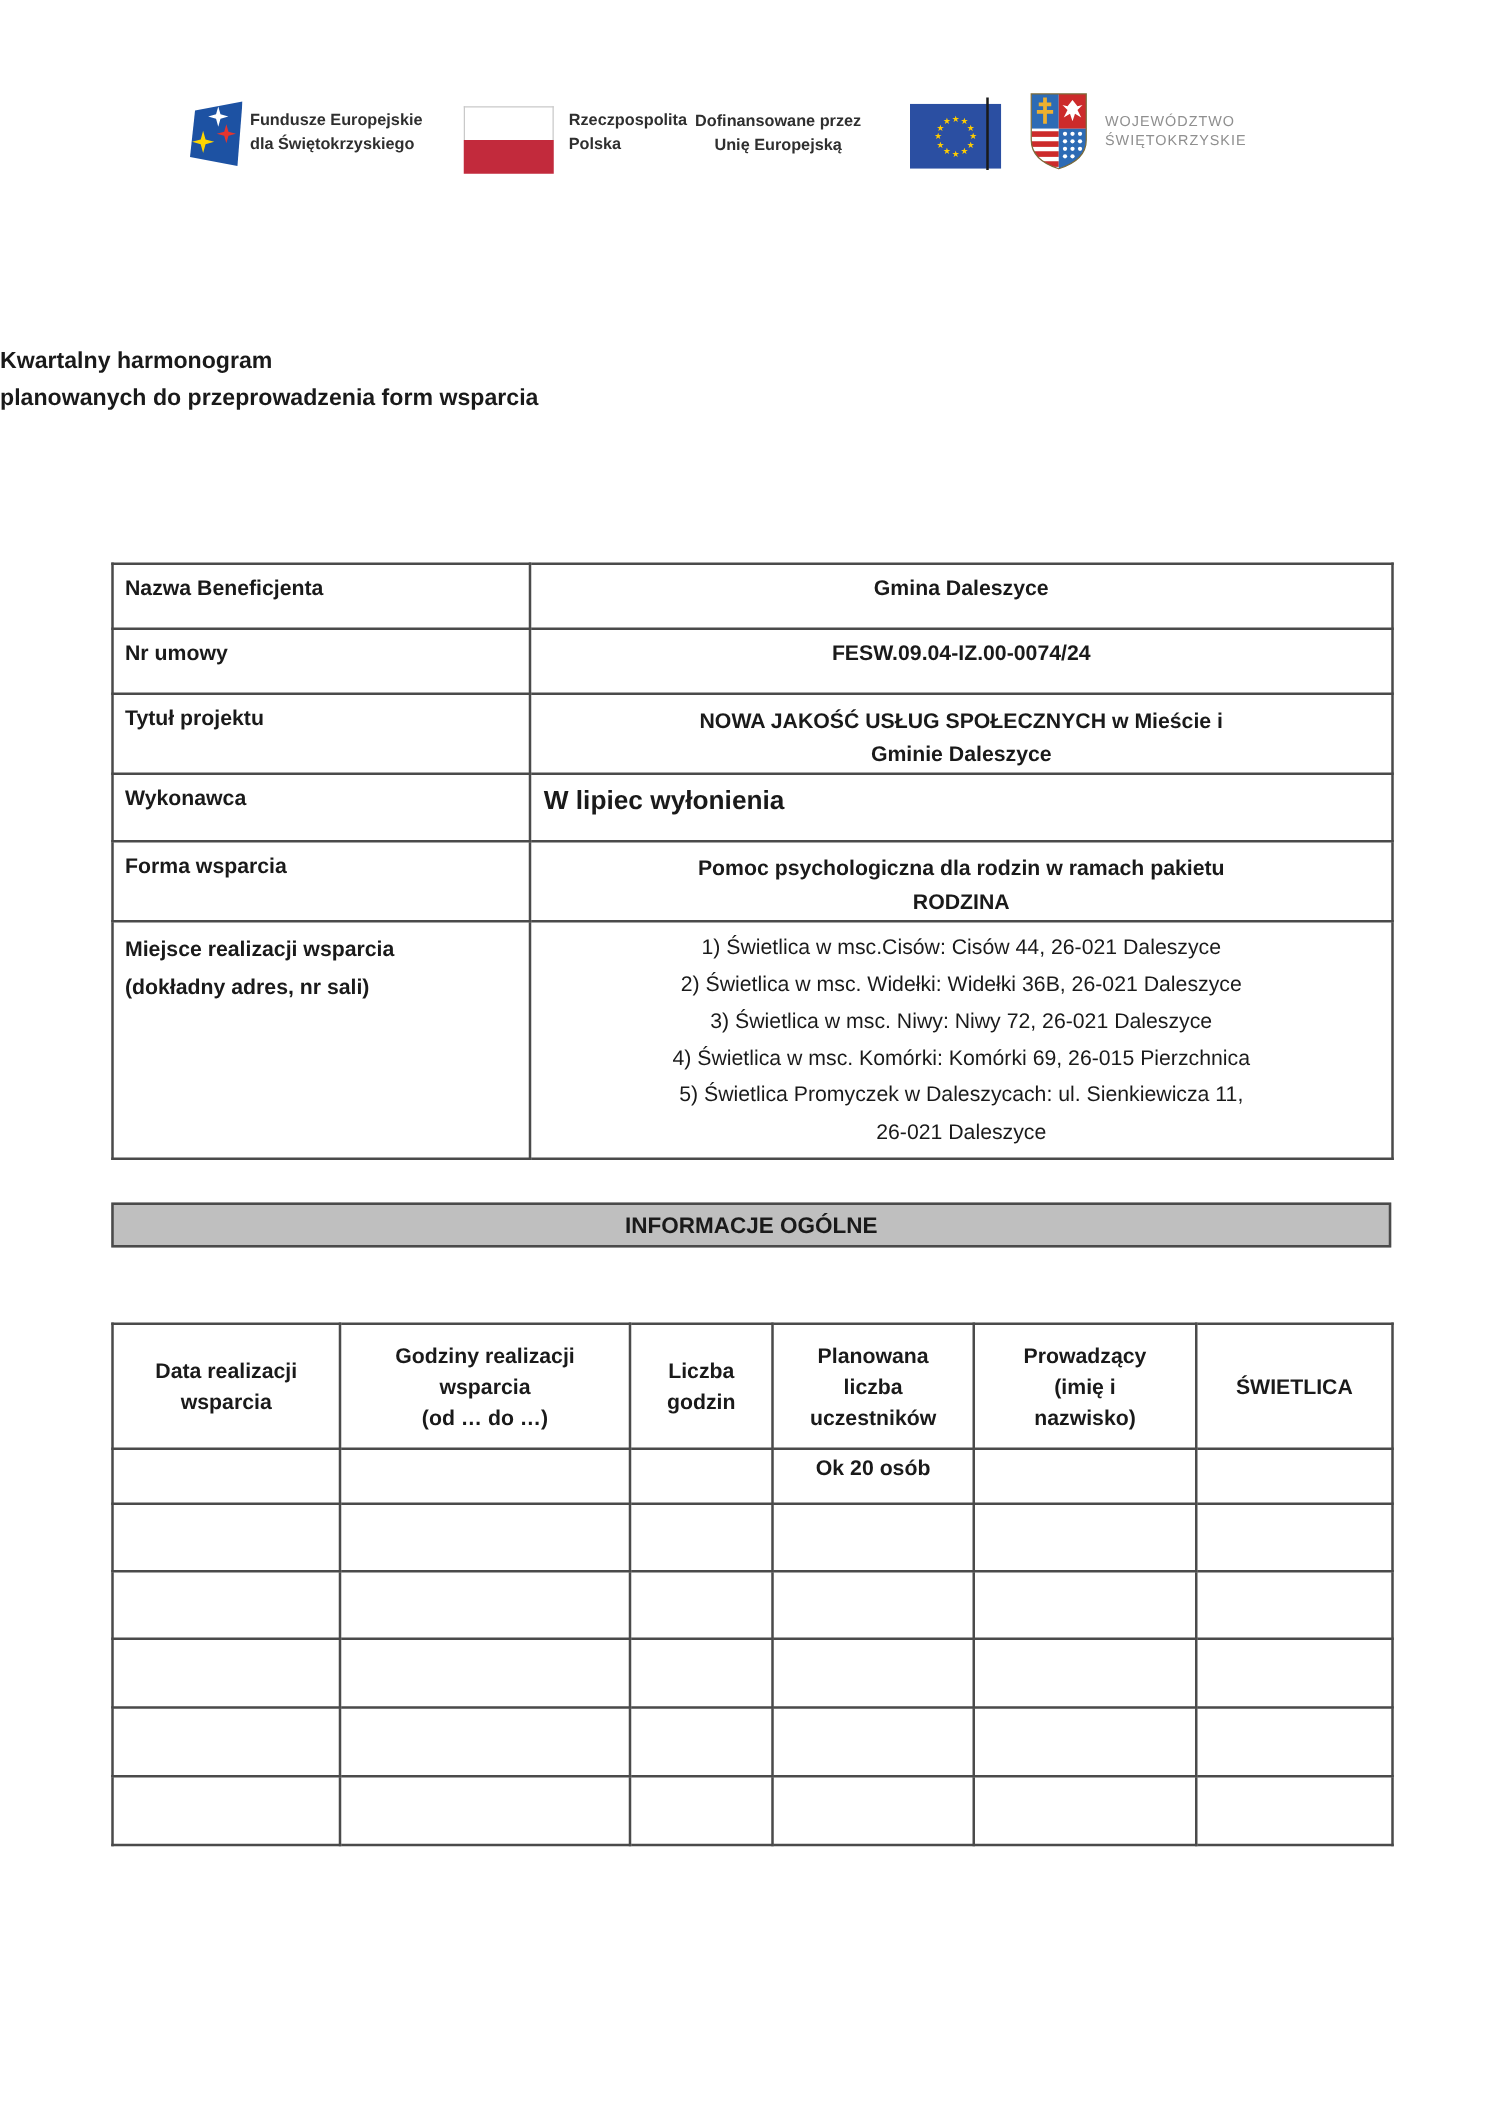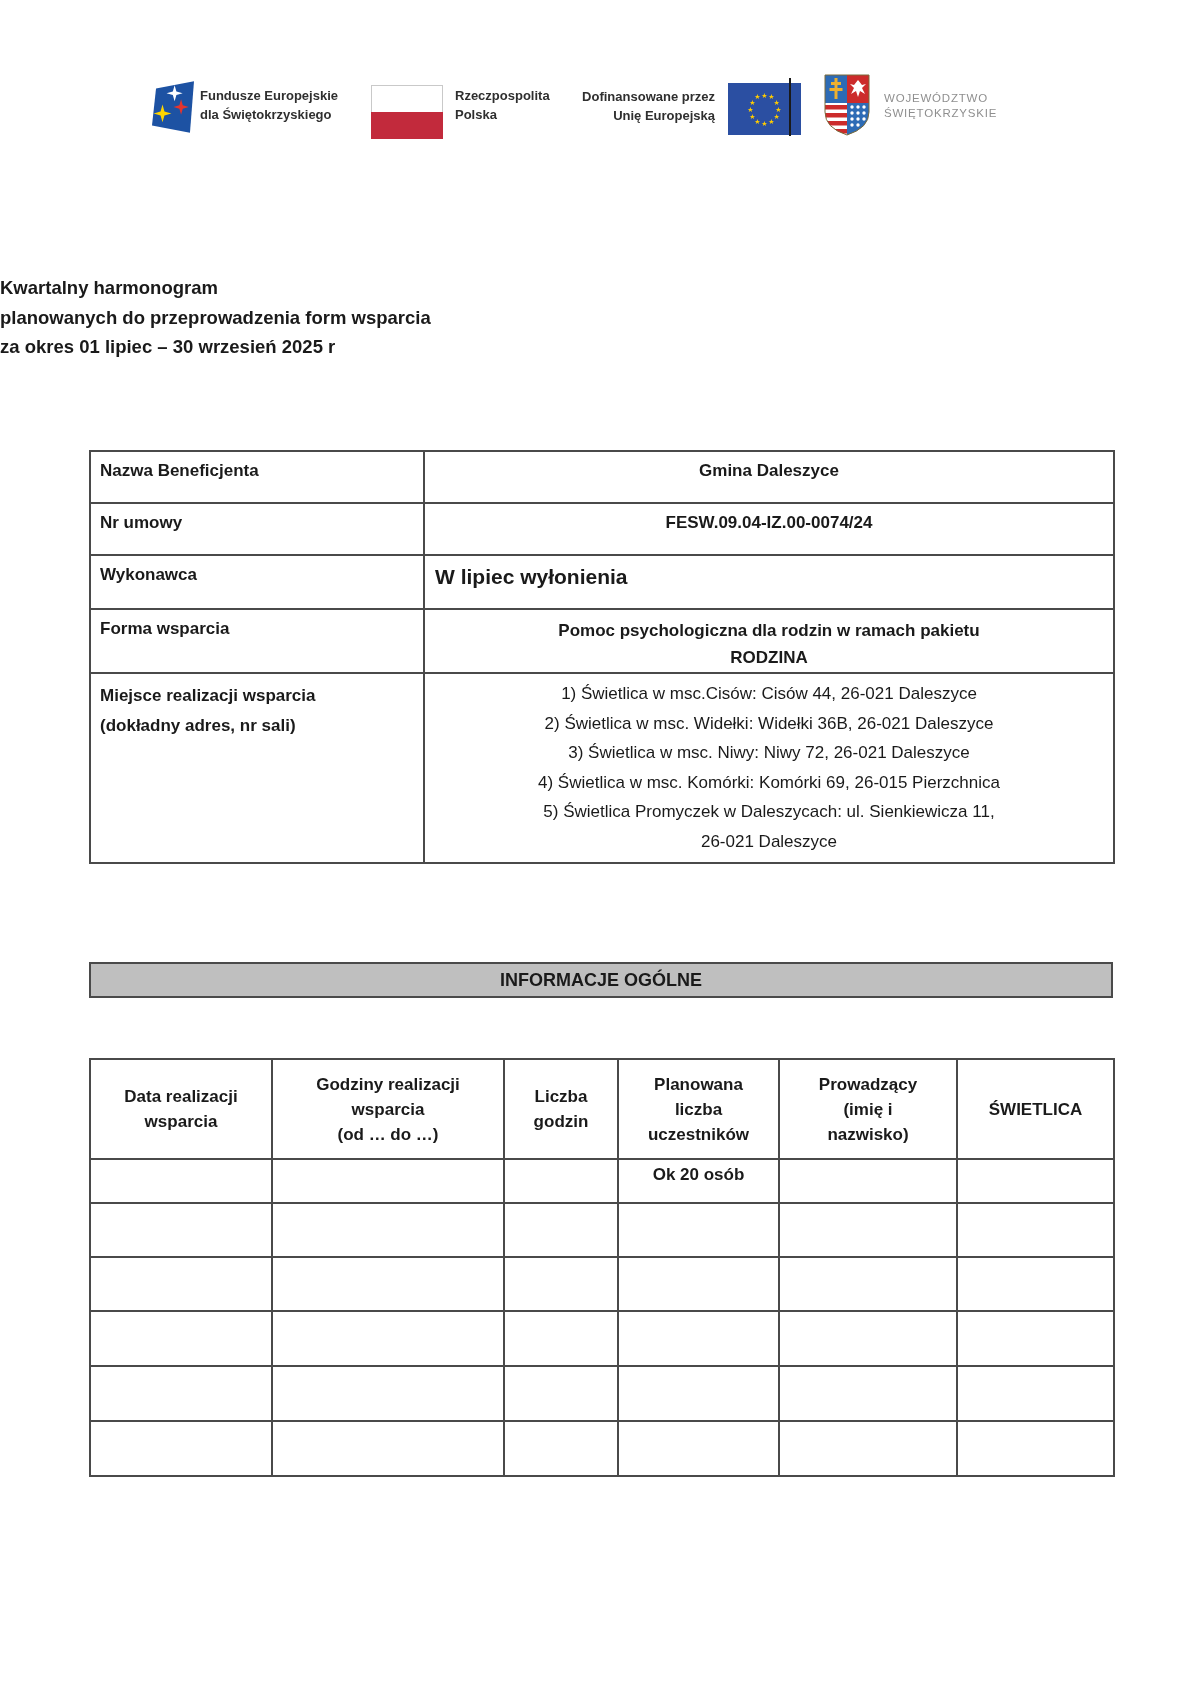--- a/index.html
+++ b/index.html
@@ -3,21 +3,21 @@
 <meta charset="utf-8">
 <style>
   html,body{margin:0;padding:0;background:#ffffff;}
   .page{
     position:relative;width:1200px;height:1697px;background:#ffffff;overflow:hidden;
     font-family:"Liberation Sans","DejaVu Sans",sans-serif;color:#1a1a1a;
   }
   .abs{position:absolute;}
   
   .logo-text{font-size:13px;font-weight:bold;line-height:19px;color:#2f2f2f;}
-  .logo-text.right{text-align:right;}
+  .logo-text.right{text-align:center;}
   .wojew-text{font-size:11.5px;line-height:15px;color:#8f8f8f;letter-spacing:0.8px;font-weight:500;}
   .pl-flag{width:72px;height:54px;}
   .pl-flag .white{height:26px;background:#ffffff;border:1px solid #c9c9c9;border-bottom:none;}
   .pl-flag .red{height:27px;background:#c22a3c;}
   .vline{width:2px;height:58px;background:#1a1a1a;}
   
   .title{
     left:0;top:273px;width:1200px;text-align:left;
     font-size:18.5px;font-weight:bold;line-height:29.5px;
   }
@@ -131,21 +131,20 @@
     </svg>
   </div>
   <div class="abs wojew-text" style="left:884px;top:91px;">
     <div>WOJEWÓDZTWO</div>
     <div>ŚWIĘTOKRZYSKIE</div>
   </div>
 
   <div class="abs title">
     <div>Kwartalny harmonogram</div>
     <div>planowanych do przeprowadzenia form wsparcia</div>
-    <div>za okres 01 lipiec – 30 wrzesień 2025 r</div>
   </div>
 
   <table class="abs doc-table" style="left:89px;top:450px;width:1024px;">
     <colgroup>
         <col style="width:334px">
         <col style="width:690px">
       </colgroup>
     <tbody>
       <tr style="height:52px;">
         <td class="lbl">
@@ -154,20 +153,29 @@
         <td class="val">
           <div>Gmina Daleszyce</div>
         </td>
       </tr>
       <tr style="height:52px;">
         <td class="lbl">
           <div>Nr umowy</div>
         </td>
         <td class="val">
           <div>FESW.09.04-IZ.00-0074/24</div>
+        </td>
+      </tr>
+      <tr style="height:64px;">
+        <td class="lbl">
+          <div>Tytuł projektu</div>
+        </td>
+        <td class="val two">
+          <div>NOWA JAKOŚĆ USŁUG SPOŁECZNYCH w Mieście i</div>
+          <div>Gminie Daleszyce</div>
         </td>
       </tr>
       <tr style="height:54px;">
         <td class="lbl">
           <div>Wykonawca</div>
         </td>
         <td class="val big">
           <div>W lipiec wyłonienia</div>
         </td>
       </tr>

